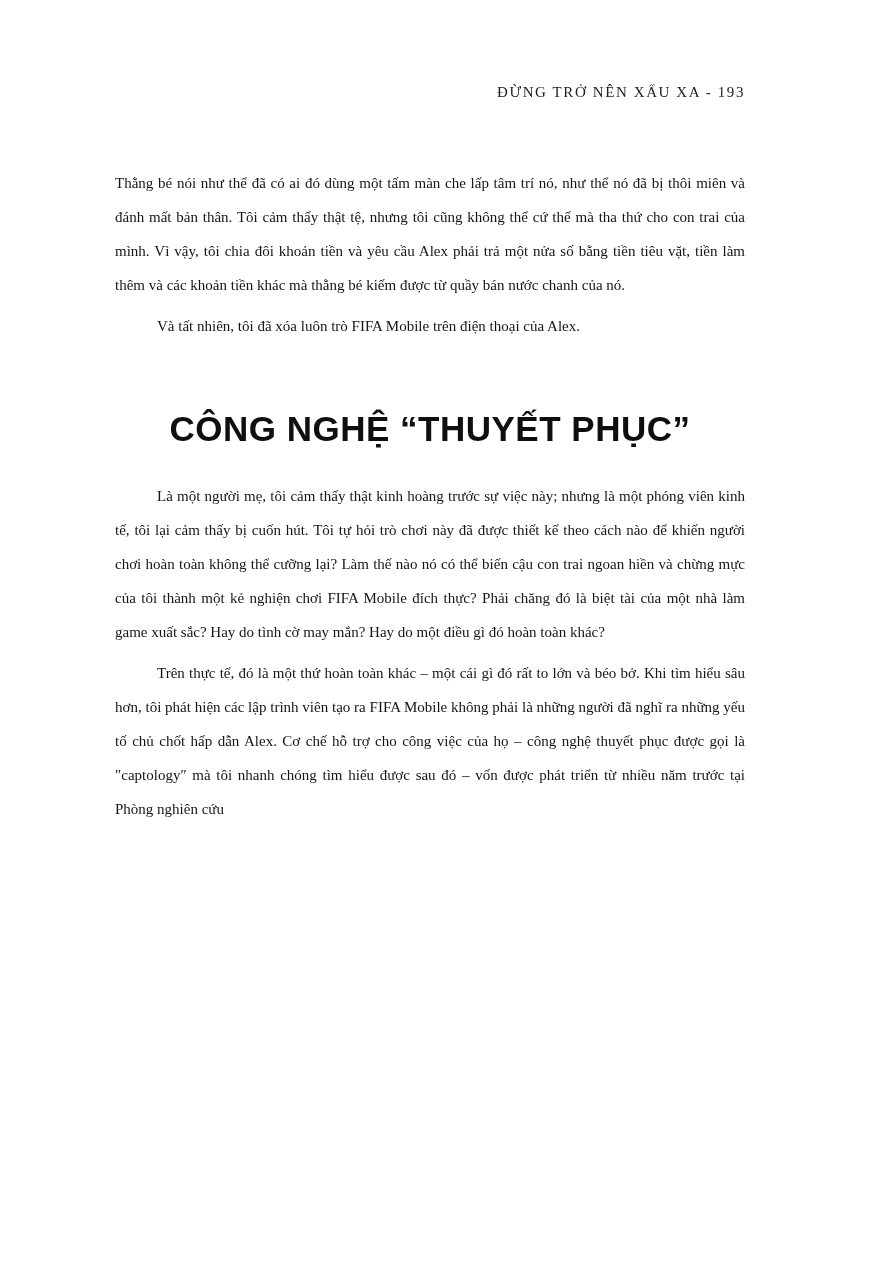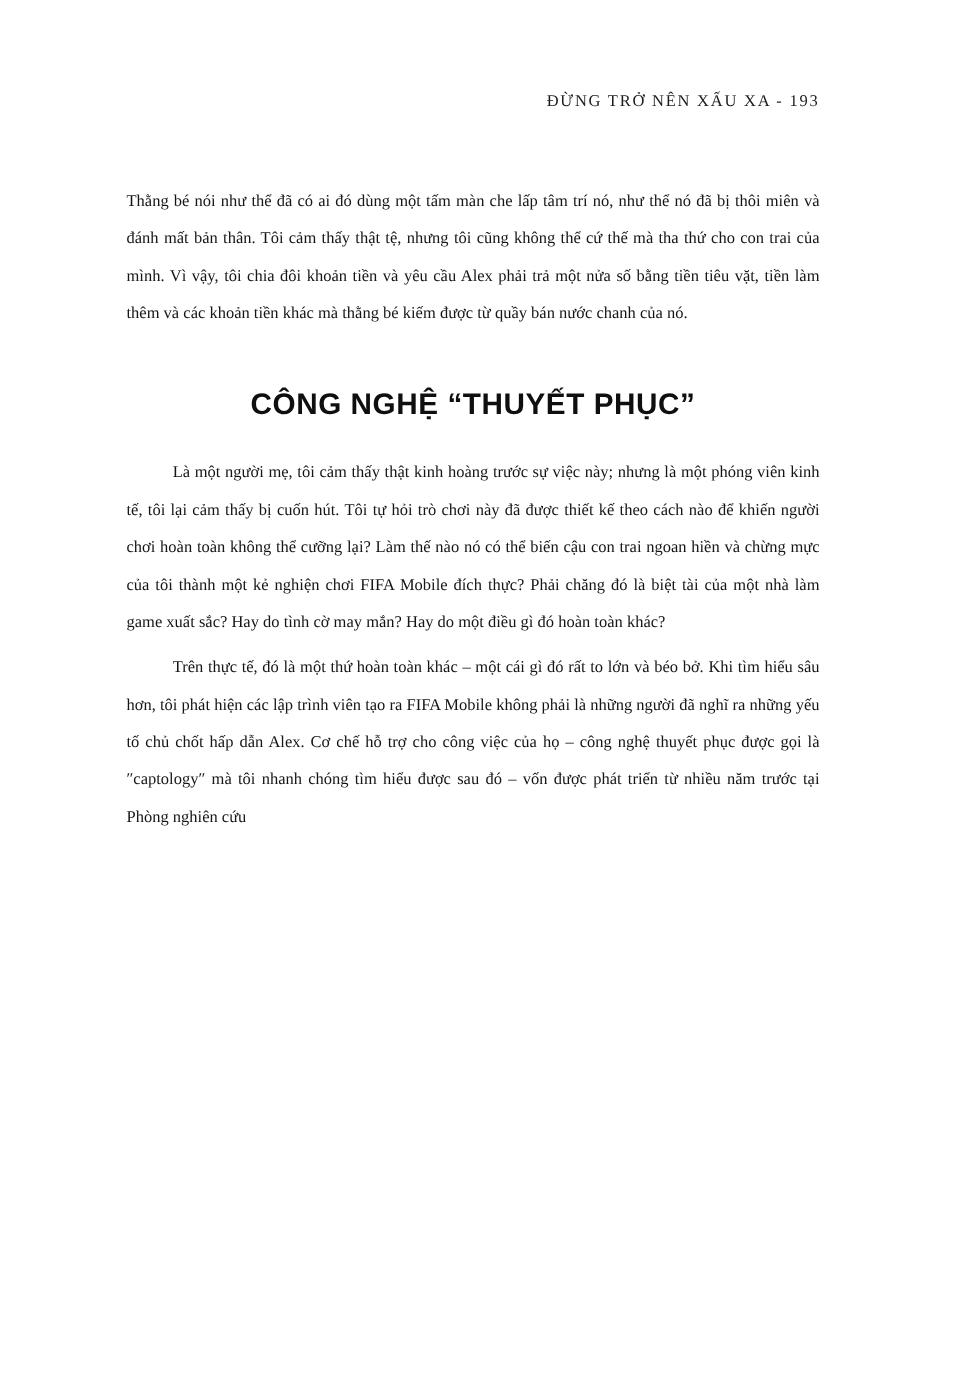--- a/index.html
+++ b/index.html
@@ -39,40 +39,41 @@
     line-height: 34px;
     text-align: justify;
     color: #151515;
   }
   p.para.indent {
     text-indent: 42px;
   }
   .section-heading {
     font-family: "Liberation Sans", sans-serif;
     font-weight: 700;
-    font-size: 27px;
+    font-size: 35px;
     letter-spacing: 0.5px;
     text-align: center;
     color: #0f0f0f;
-    margin: 50px 0 30px 0;
+    margin: 66px 0 30px 0;
   }
 </style>
 </head>
 <body>
 
 <div class="page">
 
   <div class="running-header">
     <span>ĐỪNG TRỞ NÊN XẤU XA - 193</span>
   </div>
 
   <div class="content">
 
     <p class="para">Thằng bé nói như thể đã có ai đó dùng một tấm màn che lấp tâm trí nó, như thể nó đã bị thôi miên và đánh mất bản thân. Tôi cảm thấy thật tệ, nhưng tôi cũng không thể cứ thế mà tha thứ cho con trai của mình. Vì vậy, tôi chia đôi khoản tiền và yêu cầu Alex phải trả một nửa số bằng tiền tiêu vặt, tiền làm thêm và các khoản tiền khác mà thằng bé kiếm được từ quầy bán nước chanh của nó.</p>
 
+    <p class="para indent">Và tất nhiên, tôi đã xóa luôn trò FIFA Mobile trên điện thoại của Alex.</p>
 
     <h2 class="section-heading">CÔNG NGHỆ “THUYẾT PHỤC”</h2>
 
     <p class="para indent">Là một người mẹ, tôi cảm thấy thật kinh hoàng trước sự việc này; nhưng là một phóng viên kinh tế, tôi lại cảm thấy bị cuốn hút. Tôi tự hỏi trò chơi này đã được thiết kế theo cách nào để khiến người chơi hoàn toàn không thể cưỡng lại? Làm thế nào nó có thể biến cậu con trai ngoan hiền và chừng mực của tôi thành một kẻ nghiện chơi FIFA Mobile đích thực? Phải chăng đó là biệt tài của một nhà làm game xuất sắc? Hay do tình cờ may mắn? Hay do một điều gì đó hoàn toàn khác?</p>
 
     <p class="para indent">Trên thực tế, đó là một thứ hoàn toàn khác – một cái gì đó rất to lớn và béo bở. Khi tìm hiểu sâu hơn, tôi phát hiện các lập trình viên tạo ra FIFA Mobile không phải là những người đã nghĩ ra những yếu tố chủ chốt hấp dẫn Alex. Cơ chế hỗ trợ cho công việc của họ – công nghệ thuyết phục được gọi là ″captology″ mà tôi nhanh chóng tìm hiểu được sau đó – vốn được phát triển từ nhiều năm trước tại Phòng nghiên cứu</p>
 
   </div>
 
 </div>

